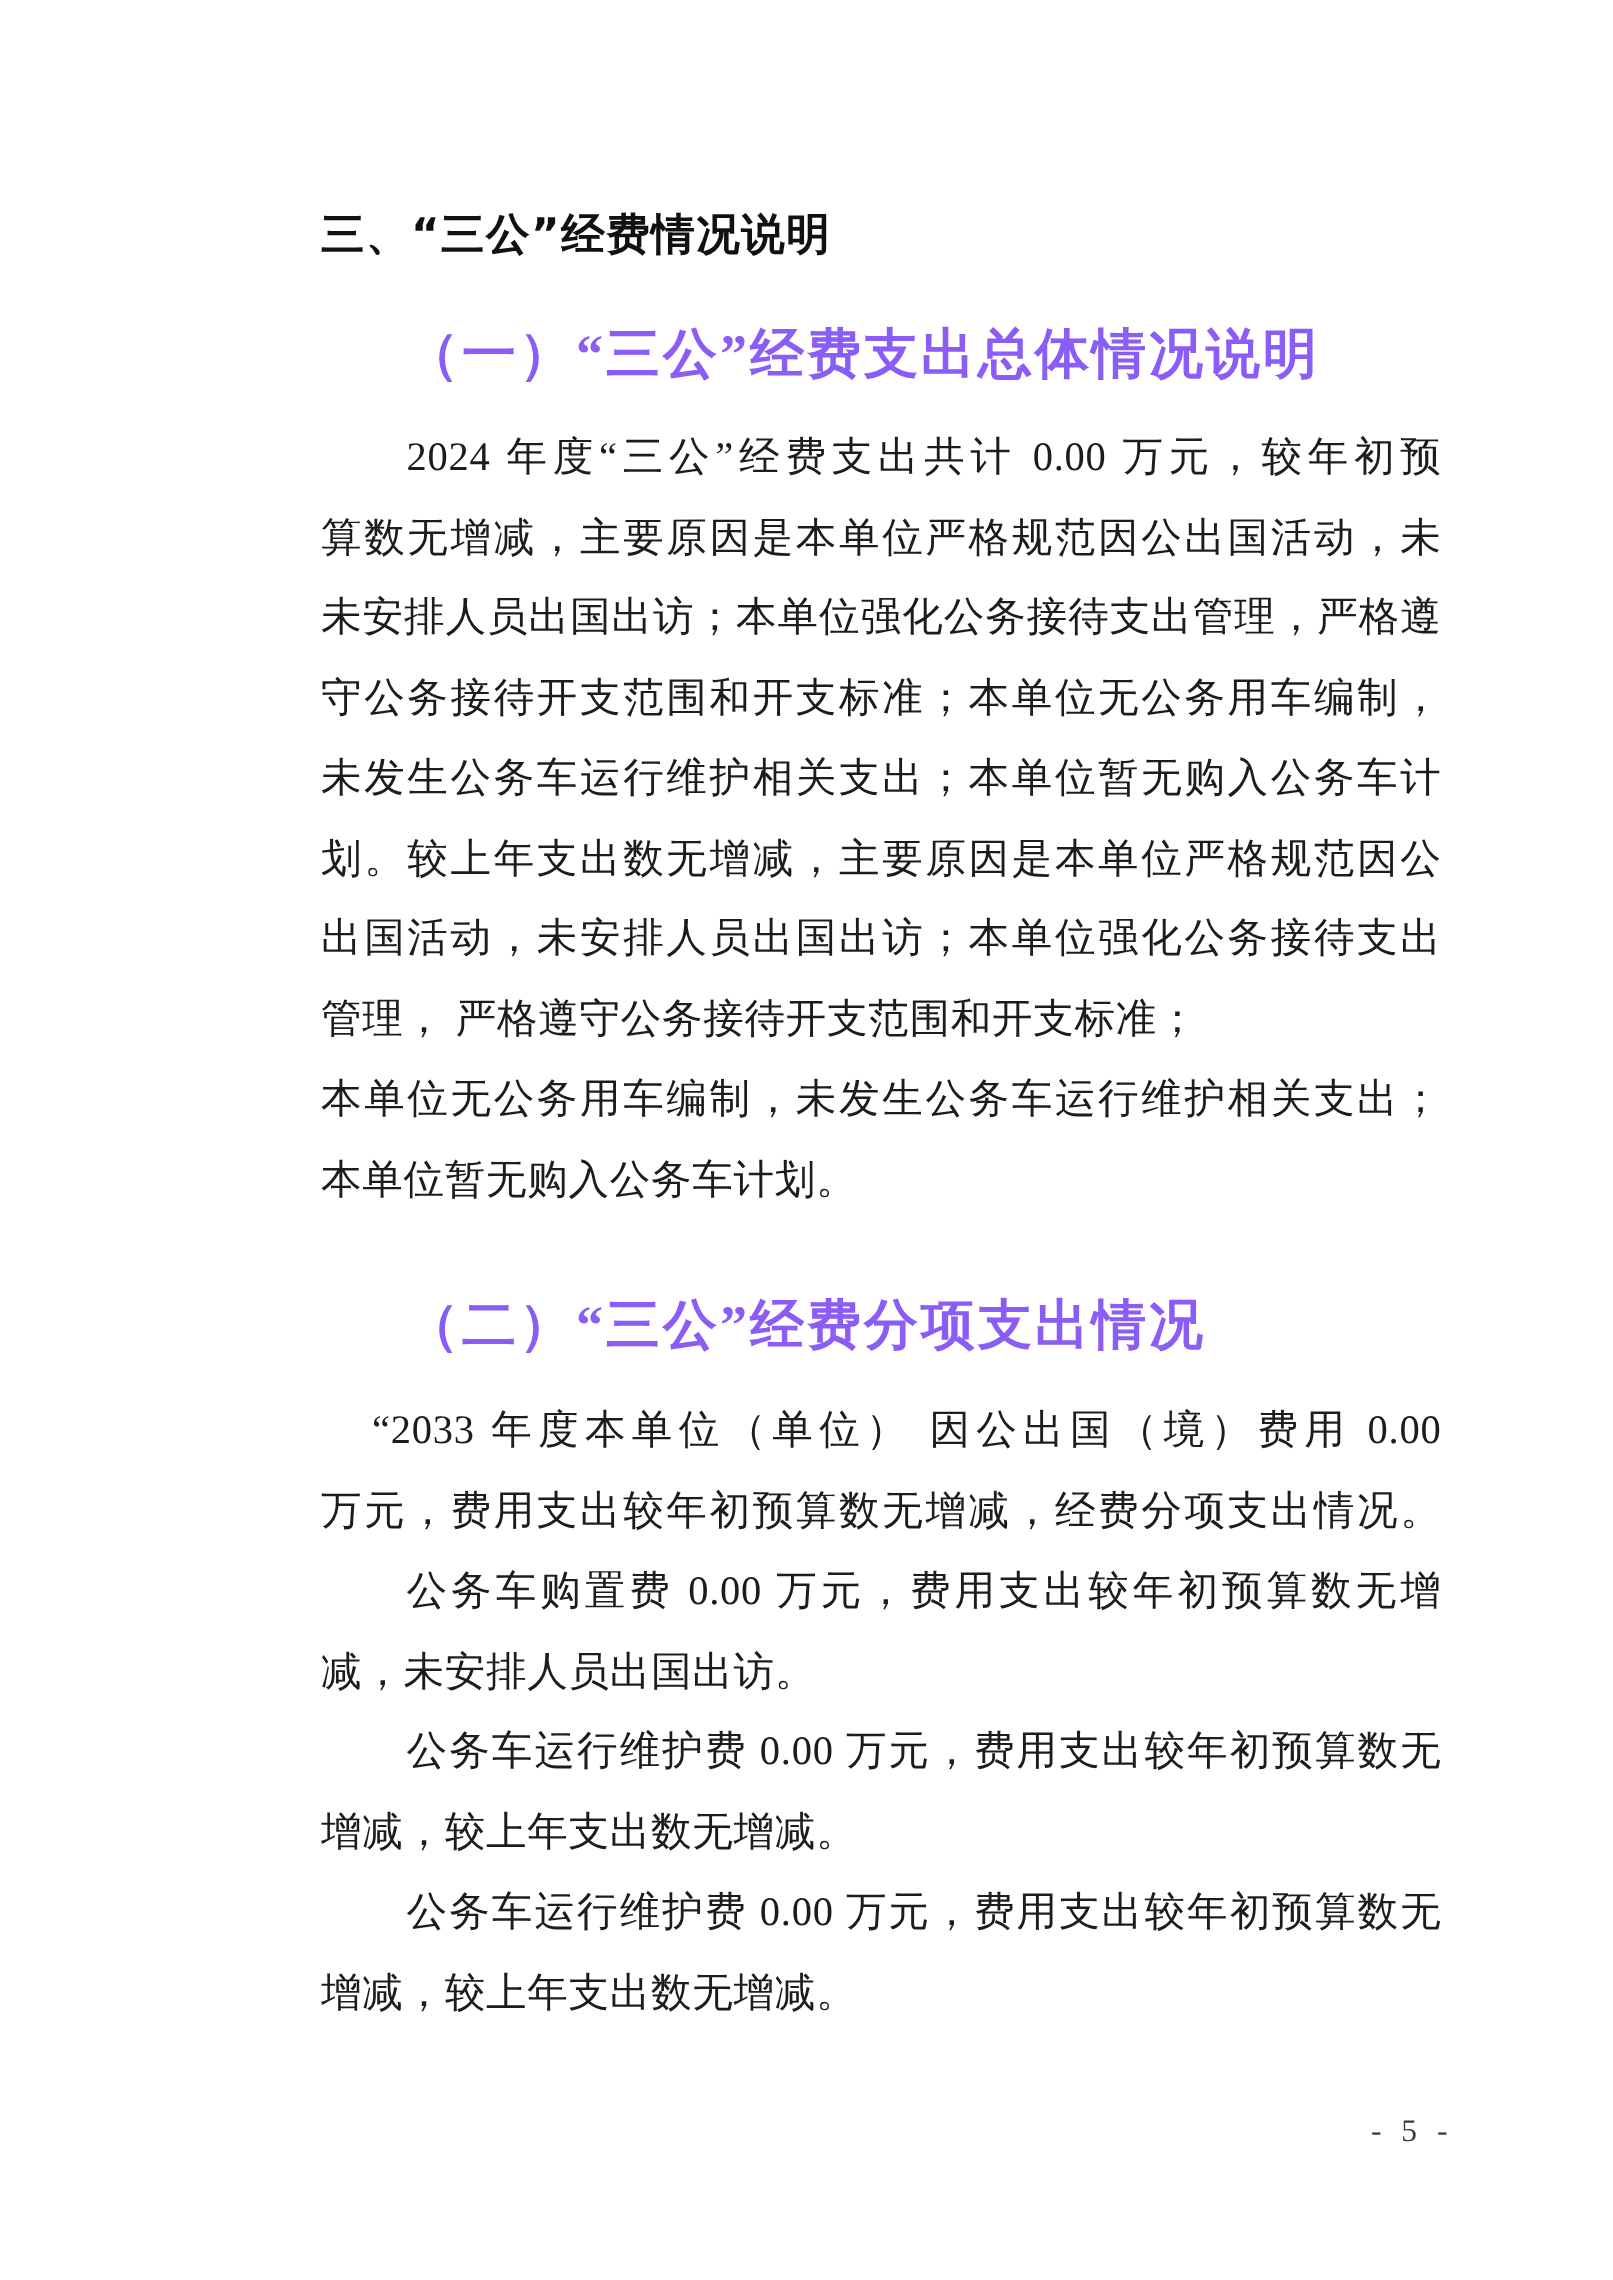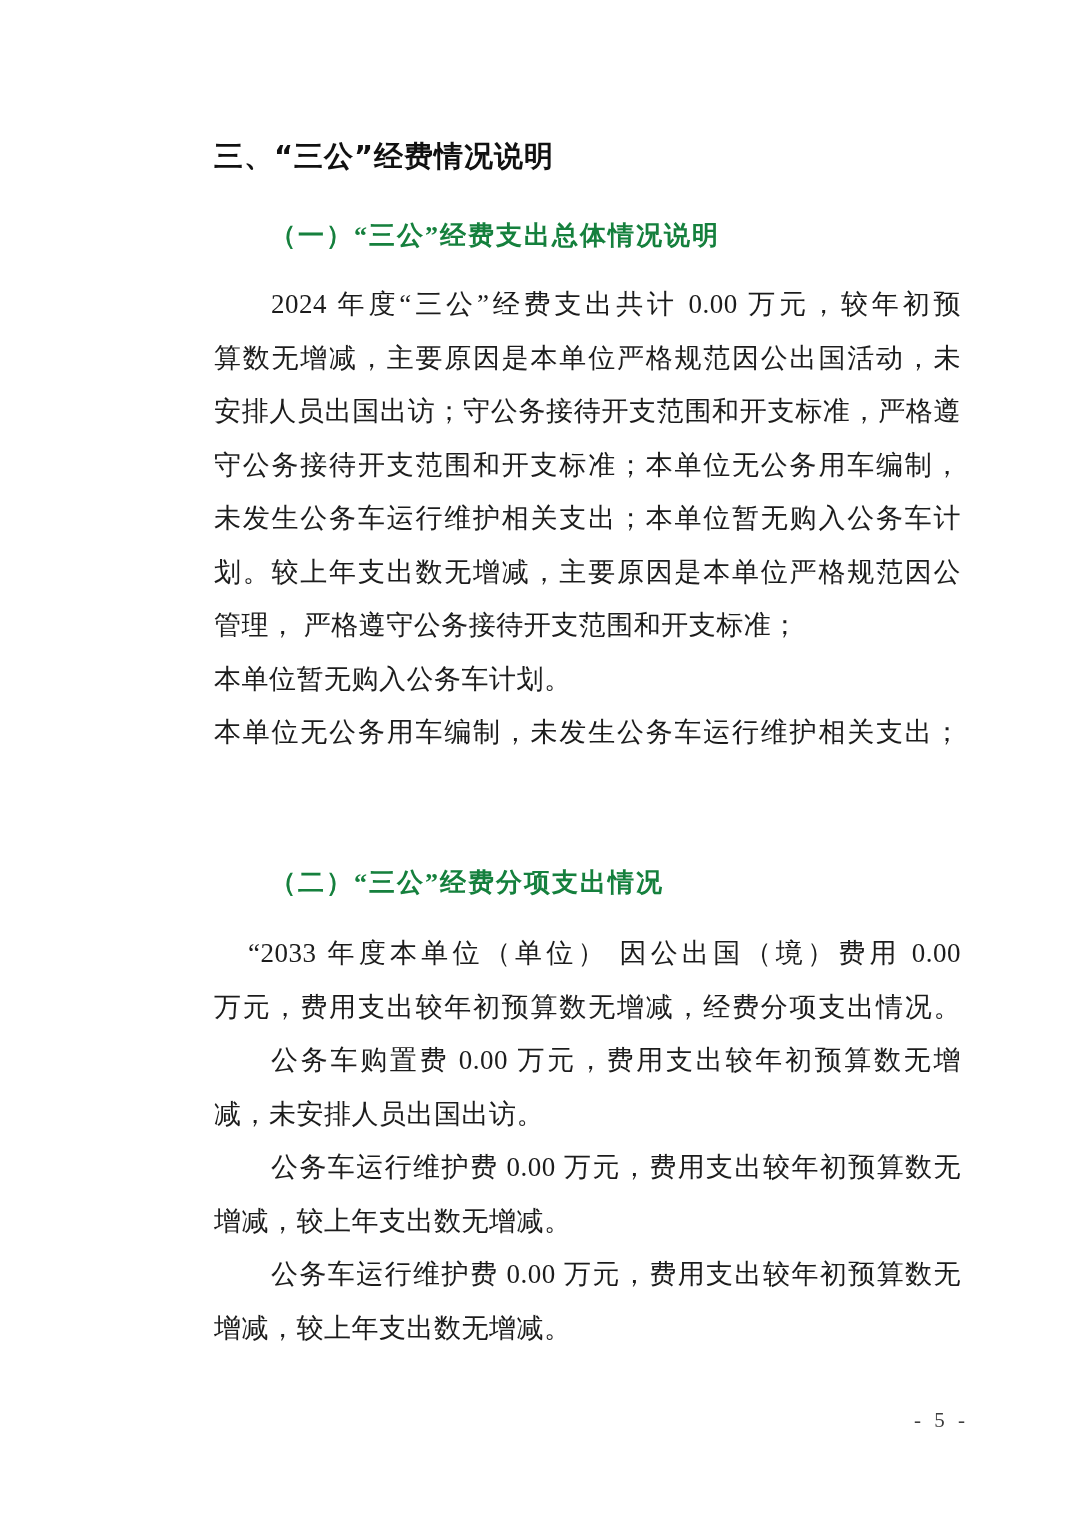--- a/index.html
+++ b/index.html
@@ -27,24 +27,24 @@
     line-height: 32px;
     letter-spacing: 1px;
     color: #111111;
     white-space: nowrap;
   }
   .section-title {
     position: absolute;
     left: 222px;
     font-family: "Liberation Serif", "DejaVu Serif", serif;
     font-weight: bold;
-    font-size: 26px;
+    font-size: 36px;
     line-height: 34px;
     letter-spacing: 2px;
-    color: #15803d;
+    color: #8b5cf6;
     white-space: nowrap;
   }
   #section-title-1 { top: 219px; }
   #section-title-2 { top: 866px; }
   .para {
     position: absolute;
     left: 166px;
     width: 747px;
   }
   #para-1 { top: 278px; }
@@ -83,27 +83,28 @@
 
 <div class="page">
 
   <div class="doc-heading">三、“三公”经费情况说明</div>
 
   <div class="section-title" id="section-title-1">（一）“三公”经费支出总体情况说明</div>
 
   <div class="para" id="para-1">
     <div class="line fill indent">2024 年度“三公”经费支出共计 0.00 万元，较年初预</div>
     <div class="line fill">算数无增减，主要原因是本单位严格规范因公出国活动，未</div>
-    <div class="line fill">安排人员出国出访；守公务接待开支范围和开支标准，严格遵</div>
+    <div class="line fill">未安排人员出国出访；本单位强化公务接待支出管理，严格遵</div>
     <div class="line fill">守公务接待开支范围和开支标准；本单位无公务用车编制，</div>
     <div class="line fill">未发生公务车运行维护相关支出；本单位暂无购入公务车计</div>
     <div class="line fill">划。较上年支出数无增减，主要原因是本单位严格规范因公</div>
+    <div class="line fill">出国活动，未安排人员出国出访；本单位强化公务接待支出</div>
     <div class="line">管理， 严格遵守公务接待开支范围和开支标准；</div>
+    <div class="line fill">本单位无公务用车编制，未发生公务车运行维护相关支出；</div>
     <div class="line">本单位暂无购入公务车计划。</div>
-    <div class="line fill">本单位无公务用车编制，未发生公务车运行维护相关支出；</div>
   </div>
 
   <div class="section-title" id="section-title-2">（二）“三公”经费分项支出情况</div>
 
   <div class="para" id="para-2">
     <div class="line fill indent-sm">“2033 年度本单位（单位） 因公出国（境）费用 0.00</div>
     <div class="line fill">万元，费用支出较年初预算数无增减，经费分项支出情况。</div>
     <div class="line fill indent">公务车购置费 0.00 万元，费用支出较年初预算数无增</div>
     <div class="line">减，未安排人员出国出访。</div>
     <div class="line fill indent">公务车运行维护费 0.00 万元，费用支出较年初预算数无</div>

